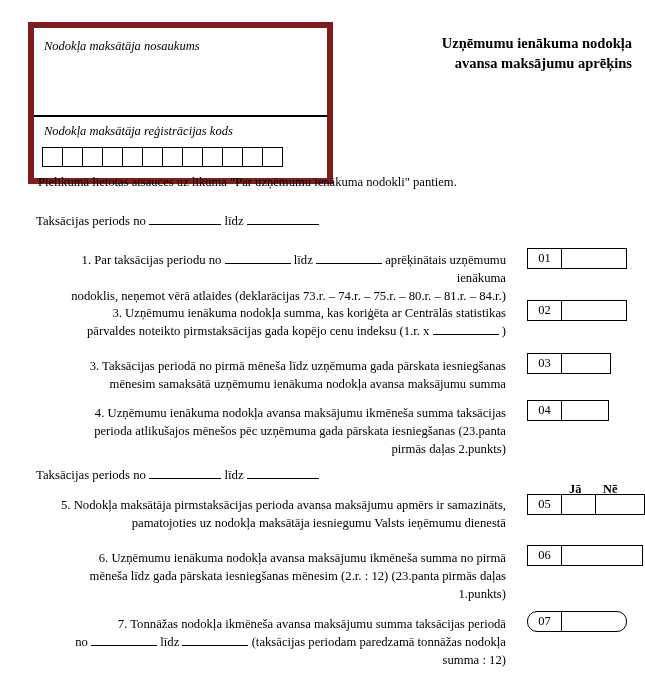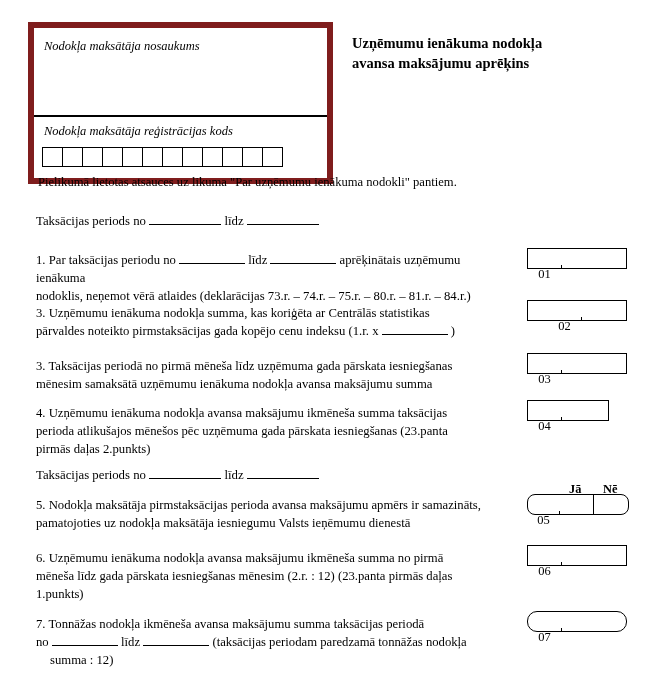--- a/index.html
+++ b/index.html
@@ -67,21 +67,21 @@
     margin-right: -1px;
     box-sizing: border-box;
   }
 
   
   .title {
     position: absolute;
     left: 352px;
     top: 34px;
     width: 280px;
-    text-align: left;
+    text-align: right;
     font-weight: bold;
     font-size: 14.5px;
     line-height: 1.35;
   }
 
   
   .note {
     position: absolute;
     left: 38px;
     top: 175px;
@@ -108,39 +108,39 @@
   .u-md { width: 66px; }
   .u-lg { width: 72px; }
 
   
   .item {
     position: absolute;
     font-size: 12.7px;
     line-height: 1.42;
     width: 470px;
     left: 36px;
+    text-align: right;
   }
 
   
   .codebox {
     position: absolute;
     height: 21px;
     border: 1px solid #000;
     box-sizing: border-box;
     display: flex;
     align-items: stretch;
   }
   .codebox .lbl {
     width: 34px;
     border-right: 1px solid #000;
     box-sizing: border-box;
     text-align: center;
     font-size: 12.5px;
     line-height: 19px;
-    margin-top: 16px;
   }
   .codebox .val {
     flex: 1;
     box-sizing: border-box;
   }
   .codebox.two .val {
     width: 34px;
     flex: none;
     border-right: 1px solid #000;
   }
@@ -210,30 +210,30 @@
   </div>
 
   <div class="item" style="top:304px;">
     <div>3. Uzņēmumu ienākuma nodokļa summa, kas koriģēta ar Centrālās statistikas</div>
     <div>
       <span>pārvaldes noteikto pirmstaksācijas gada kopējo cenu indeksu (1.r. x</span>
       <span class="uline u-md"></span>
       <span>)</span>
     </div>
   </div>
-  <div class="codebox" style="left:527px; top:300px; width:100px;padding-left:20px;">
+  <div class="codebox" style="left:527px; top:300px; width:100px;">
     <div class="lbl">02</div>
     <div class="val"></div>
   </div>
 
   <div class="item" style="top:357px;">
     <div>3. Taksācijas periodā no pirmā mēneša līdz uzņēmuma gada pārskata iesniegšanas</div>
     <div>mēnesim samaksātā uzņēmumu ienākuma nodokļa avansa maksājumu summa</div>
   </div>
-  <div class="codebox" style="left:527px; top:353px; width:100px;">
+  <div class="codebox" style="left:527px; top:353px; width:84px;">
     <div class="lbl">03</div>
     <div class="val"></div>
   </div>
 
   <div class="item" style="top:404px;">
     <div>4. Uzņēmumu ienākuma nodokļa avansa maksājumu ikmēneša summa taksācijas</div>
     <div>perioda atlikušajos mēnešos pēc uzņēmuma gada pārskata iesniegšanas (23.panta</div>
     <div>pirmās daļas 2.punkts)</div>
   </div>
   <div class="codebox" style="left:527px; top:400px; width:82px;">
@@ -248,32 +248,32 @@
     <span class="uline u-lg"></span>
   </div>
 
   <div class="yesno" style="left:569px; top:482px;">Jā</div>
   <div class="yesno" style="left:603px; top:482px;text-align:right;">Nē</div>
 
   <div class="item" style="top:496px;">
     <div>5. Nodokļa maksātāja pirmstaksācijas perioda avansa maksājumu apmērs ir samazināts,</div>
     <div>pamatojoties uz nodokļa maksātāja iesniegumu Valsts ieņēmumu dienestā</div>
   </div>
-  <div class="codebox two" style="left:527px; top:494px; width:102px;border-radius:8px;">
+  <div class="codebox two" style="left:527px; top:494px; width:118px;">
     <div class="lbl">05</div>
     <div class="val"></div>
     <div class="val2"></div>
   </div>
 
   <div class="item" style="top:549px;">
     <div>6. Uzņēmumu ienākuma nodokļa avansa maksājumu ikmēneša summa no pirmā</div>
     <div>mēneša līdz gada pārskata iesniegšanas mēnesim (2.r. : 12) (23.panta pirmās daļas</div>
     <div>1.punkts)</div>
   </div>
-  <div class="codebox" style="left:527px; top:545px; width:100px;">
+  <div class="codebox" style="left:527px; top:545px; width:116px;">
     <div class="lbl">06</div>
     <div class="val"></div>
   </div>
 
   <div class="item" style="top:615px;">
     <div>7. Tonnāžas nodokļa ikmēneša avansa maksājumu summa taksācijas periodā</div>
     <div>
       <span>no</span>
       <span class="uline u-md"></span>
       <span>līdz</span>

